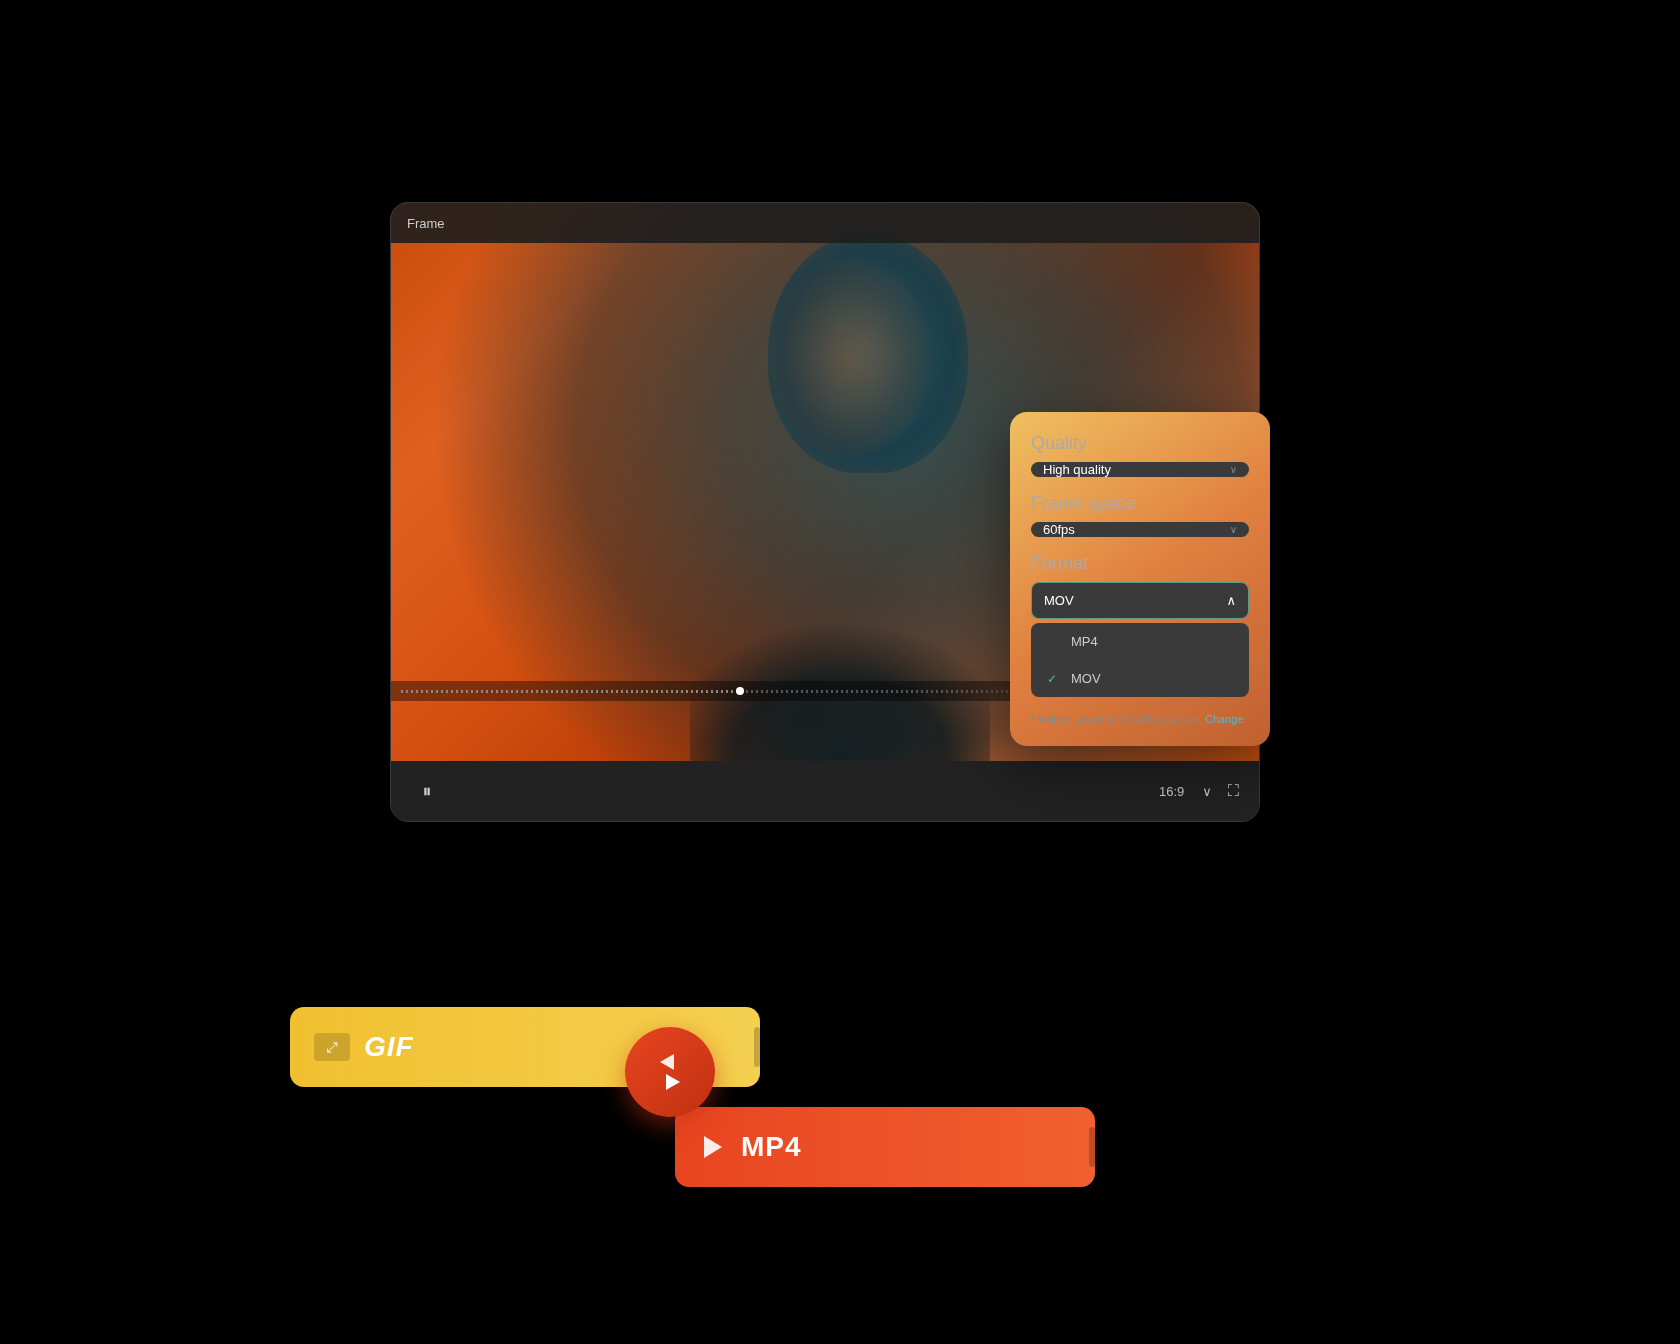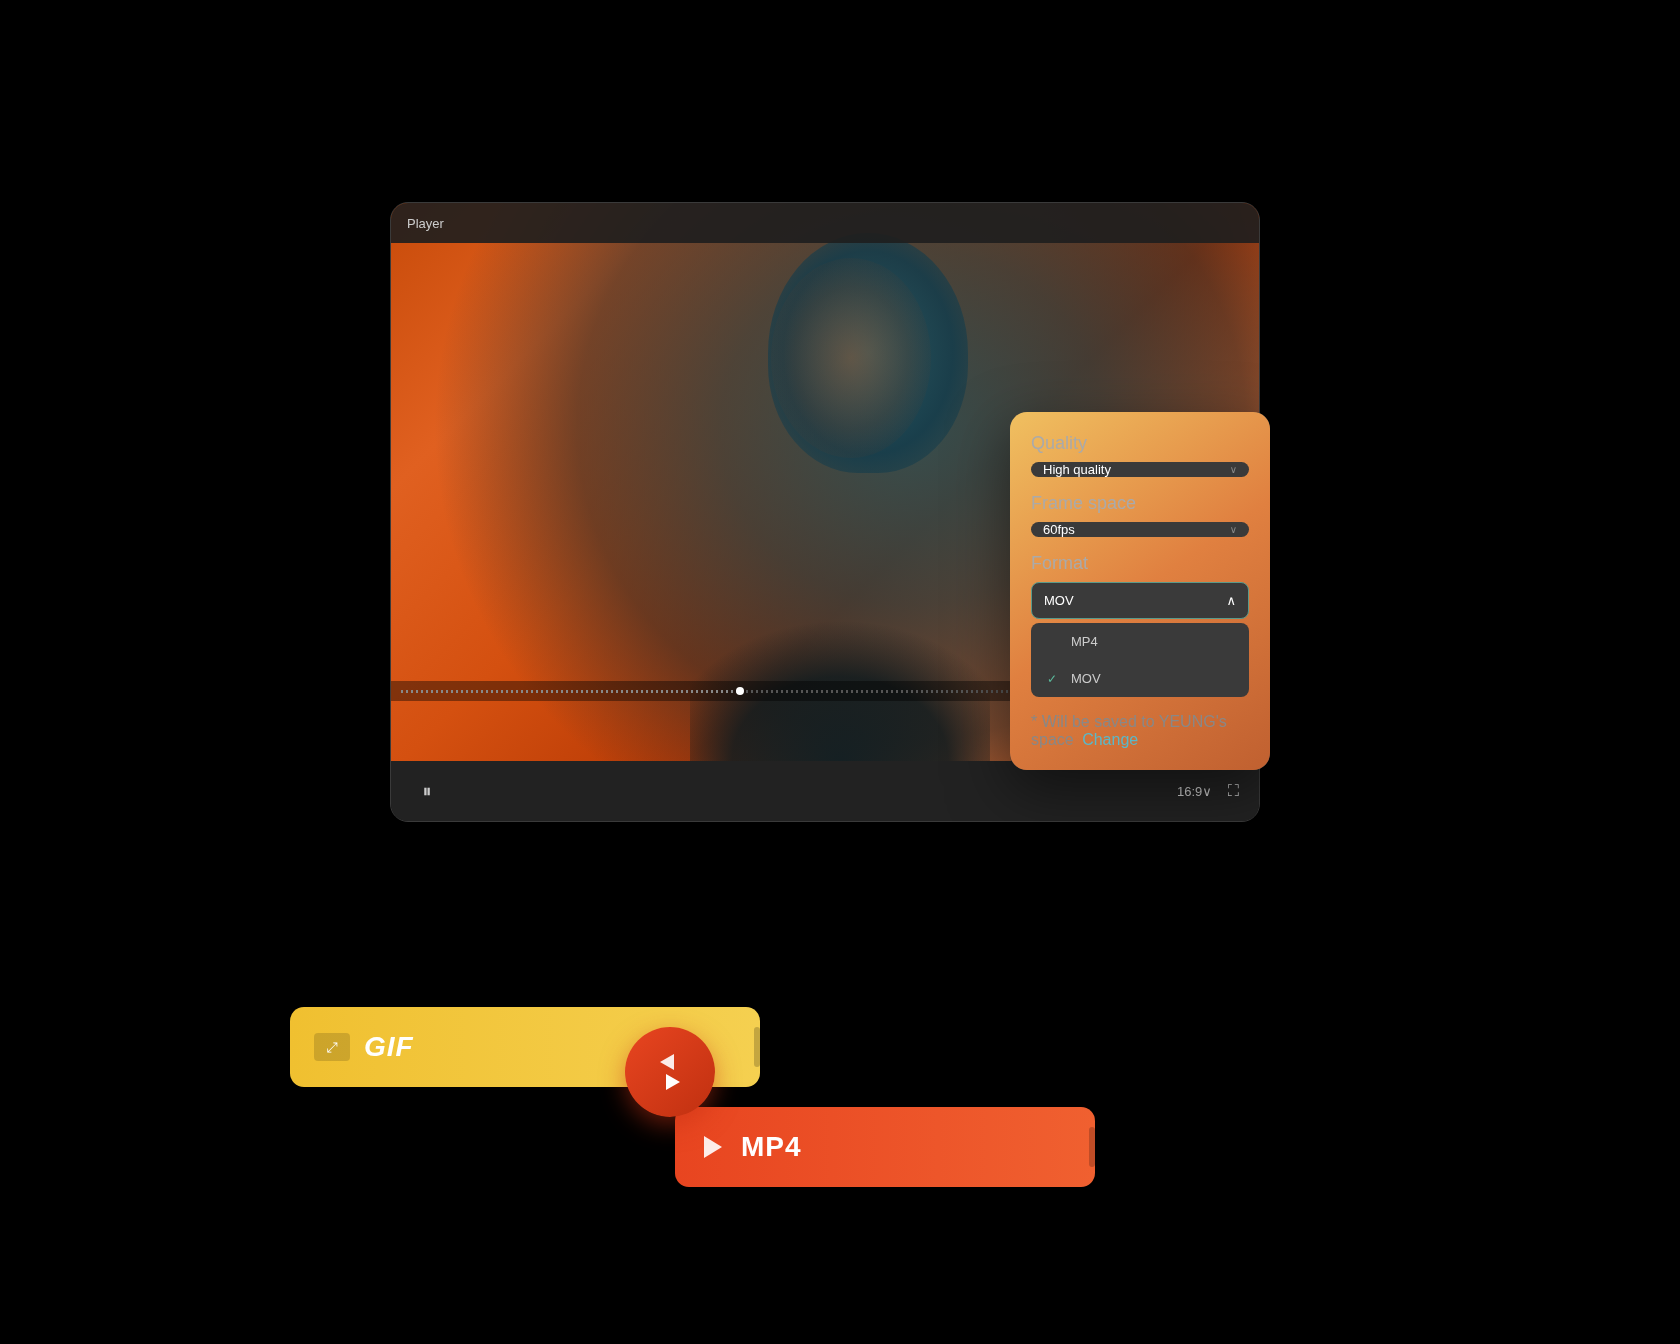--- a/index.html
+++ b/index.html
@@ -173,21 +173,21 @@
       height: 32px;
     }
 
     .controls-spacer { flex: 1; }
 
     .aspect-ratio-btn {
       color: #ccc;
       font-size: 13px;
       display: flex;
       align-items: center;
-      gap: 0;
+      gap: 18px;
       cursor: pointer;
     }
 
     .fullscreen-btn {
       color: #ccc;
       font-size: 16px;
       cursor: pointer;
     }
 
     
@@ -266,21 +266,21 @@
     }
 
     .format-option .check-mark {
       color: #5ab89a;
       font-size: 12px;
       width: 16px;
     }
 
     .save-note {
       color: #888;
-      font-size: 16px;
+      font-size: 11px;
       margin-top: 16px;
     }
 
     .save-note a {
       color: #5ab8c8;
       text-decoration: none;
       margin-left: 4px;
     }
 
     
@@ -424,21 +424,21 @@
       z-index: -1;
     }
   </style>
 </head>
 <body>
 
 <div class="scene">
 
   <div class="player-card">
     <div class="player-titlebar">
-      <span class="player-title">Player</span>
+      <span class="player-title">Frame</span>
     </div>
 
     <div class="video-area">
       <div class="video-bg">
 
         <div class="person-silhouette"></div>
         <div class="head-shape"></div>
         <div class="face-detail"></div>
         <div class="shoulder-shape"></div>
       </div>

